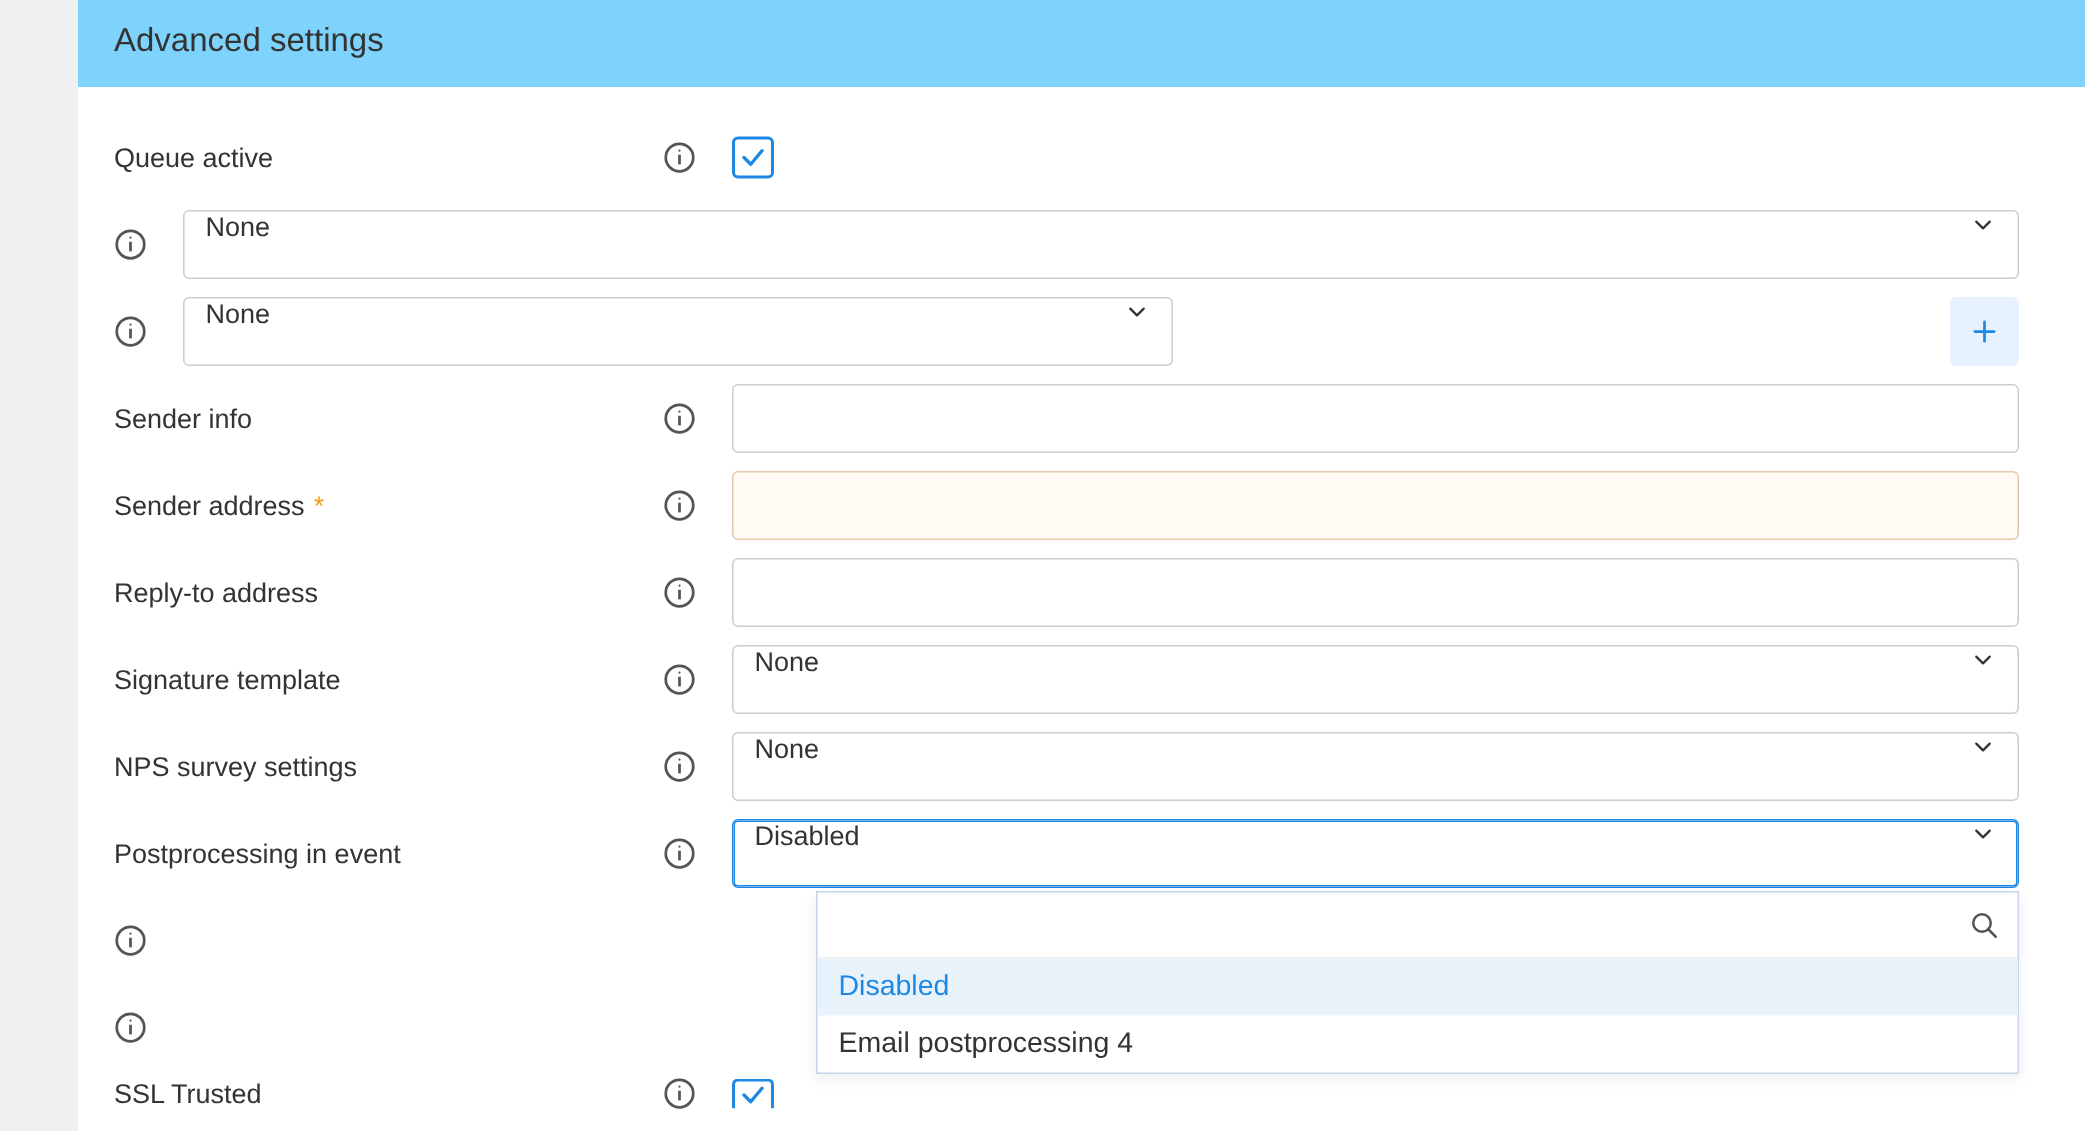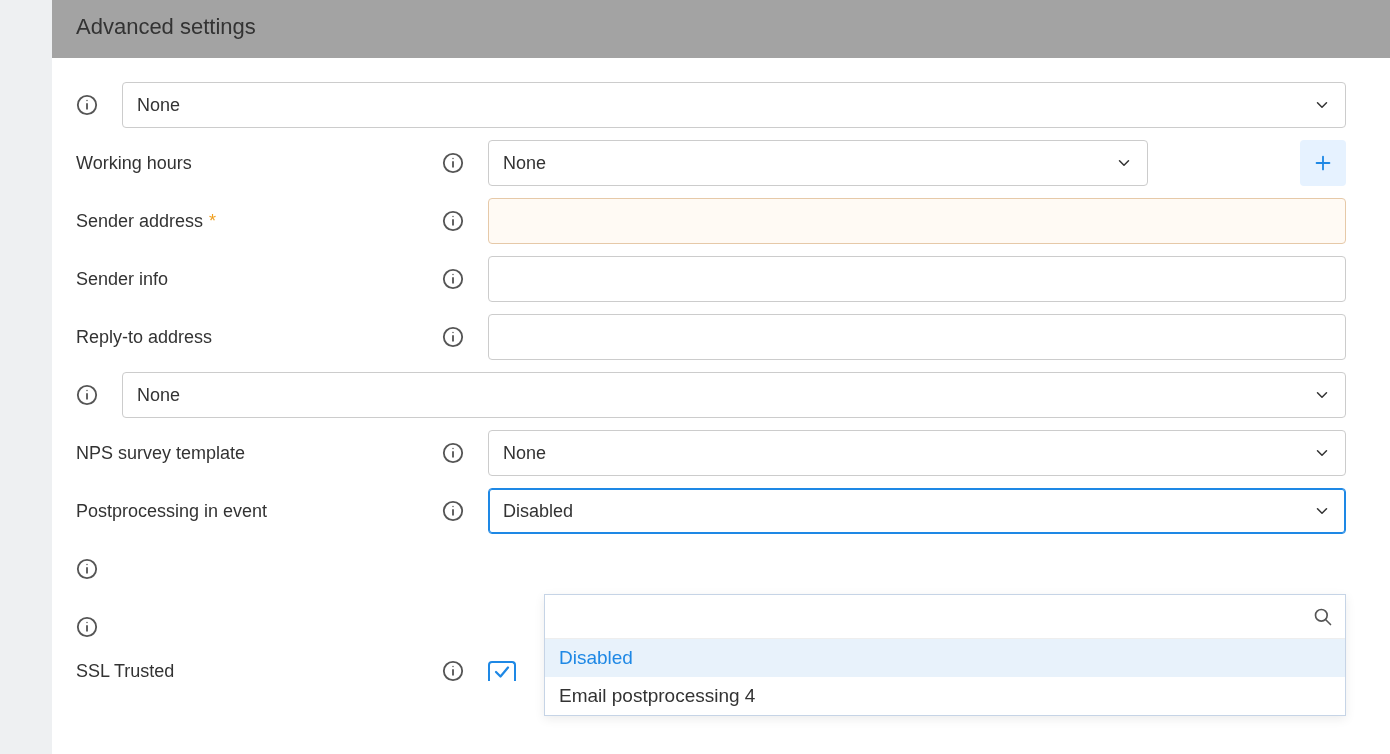--- a/index.html
+++ b/index.html
@@ -19,21 +19,21 @@
   }
   .panel {
     position: absolute;
     left: 52px;
     top: 0;
     right: 0;
     bottom: 0;
     background: #fff;
   }
   .panel-header {
-    background: #a3a3a3;
+    background: #7dd3fc;
     padding: 14px 24px 18px 24px;
     font-size: 22px;
     color: #333;
   }
   .form-rows {
     padding: 18px 0 0 0;
   }
   .row {
     display: flex;
     align-items: center;
@@ -71,21 +71,21 @@
     align-items: center;
     gap: 14px;
     padding-right: 20px;
   }
   .select-box, .text-input {
     height: 46px;
     border: 1px solid #ccc;
     border-radius: 4px;
     padding: 0 14px;
     display: flex;
-    align-items: center;
+    align-items: flex-start;
     justify-content: space-between;
     font-size: 18px;
     color: #333;
     background: #fff;
     width: 100%;
     cursor: pointer;
   }
   .text-input {
     cursor: text;
   }
@@ -176,20 +176,39 @@
 </style>
 </head>
 <body>
 
 <div class="page">
   <div class="panel">
     <div class="panel-header">Advanced settings</div>
 
     <div class="form-rows">
 
+      <div class="row">
+        <div class="label-col">Queue active</div>
+        <div class="info-col">
+          <span class="info-icon">
+            <svg width="22" height="22" viewBox="0 0 24 24" fill="none" stroke="#555" stroke-width="2">
+                <circle cx="12" cy="12" r="10"></circle>
+                <line x1="12" y1="10" x2="12" y2="17"></line>
+                <circle cx="12" cy="7" r="0.8" fill="#555" stroke="none"></circle>
+              </svg>
+          </span>
+        </div>
+        <div class="control-col">
+          <div class="checkbox">
+            <svg width="18" height="18" viewBox="0 0 24 24" fill="none" stroke="#1e88e5" stroke-width="3" stroke-linecap="round" stroke-linejoin="round">
+                <polyline points="4 12 10 18 20 6"></polyline>
+              </svg>
+          </div>
+        </div>
+      </div>
 
       <div class="row">
         <div class="info-col">
           <span class="info-icon">
             <svg width="22" height="22" viewBox="0 0 24 24" fill="none" stroke="#555" stroke-width="2">
                 <circle cx="12" cy="12" r="10"></circle>
                 <line x1="12" y1="10" x2="12" y2="17"></line>
                 <circle cx="12" cy="7" r="0.8" fill="#555" stroke="none"></circle>
               </svg>
           </span>
@@ -200,21 +219,20 @@
             <span class="chev">
               <svg width="18" height="18" viewBox="0 0 24 24" fill="none" stroke="#333" stroke-width="2" stroke-linecap="round" stroke-linejoin="round">
                   <polyline points="6 9 12 15 18 9"></polyline>
                 </svg>
             </span>
           </div>
         </div>
       </div>
 
       <div class="row">
-        <div class="label-col">Working hours</div>
         <div class="info-col">
           <span class="info-icon">
             <svg width="22" height="22" viewBox="0 0 24 24" fill="none" stroke="#555" stroke-width="2">
                 <circle cx="12" cy="12" r="10"></circle>
                 <line x1="12" y1="10" x2="12" y2="17"></line>
                 <circle cx="12" cy="7" r="0.8" fill="#555" stroke="none"></circle>
               </svg>
           </span>
         </div>
         <div class="control-col">
@@ -230,20 +248,38 @@
           <div class="add-btn">
             <svg width="22" height="22" viewBox="0 0 24 24" fill="none" stroke="#1e88e5" stroke-width="2" stroke-linecap="round">
                 <line x1="12" y1="5" x2="12" y2="19"></line>
                 <line x1="5" y1="12" x2="19" y2="12"></line>
               </svg>
           </div>
         </div>
       </div>
 
       <div class="row">
+        <div class="label-col">Sender info</div>
+        <div class="info-col">
+          <span class="info-icon">
+            <svg width="22" height="22" viewBox="0 0 24 24" fill="none" stroke="#555" stroke-width="2">
+                <circle cx="12" cy="12" r="10"></circle>
+                <line x1="12" y1="10" x2="12" y2="17"></line>
+                <circle cx="12" cy="7" r="0.8" fill="#555" stroke="none"></circle>
+              </svg>
+          </span>
+        </div>
+        <div class="control-col">
+          <div class="text-input">
+            <input type="text" value="" style="">
+          </div>
+        </div>
+      </div>
+
+      <div class="row">
         <div class="label-col">
           <span>Sender address</span>
           <span class="req">*</span>
         </div>
         <div class="info-col">
           <span class="info-icon">
             <svg width="22" height="22" viewBox="0 0 24 24" fill="none" stroke="#555" stroke-width="2">
                 <circle cx="12" cy="12" r="10"></circle>
                 <line x1="12" y1="10" x2="12" y2="17"></line>
                 <circle cx="12" cy="7" r="0.8" fill="#555" stroke="none"></circle>
@@ -251,56 +287,39 @@
           </span>
         </div>
         <div class="control-col">
           <div class="text-input err-input">
             <input type="text" value="" style="">
           </div>
         </div>
       </div>
 
       <div class="row">
-        <div class="label-col">Sender info</div>
+        <div class="label-col">Reply-to address</div>
         <div class="info-col">
           <span class="info-icon">
             <svg width="22" height="22" viewBox="0 0 24 24" fill="none" stroke="#555" stroke-width="2">
                 <circle cx="12" cy="12" r="10"></circle>
                 <line x1="12" y1="10" x2="12" y2="17"></line>
                 <circle cx="12" cy="7" r="0.8" fill="#555" stroke="none"></circle>
               </svg>
           </span>
         </div>
         <div class="control-col">
           <div class="text-input">
             <input type="text" value="" style="">
           </div>
         </div>
       </div>
 
       <div class="row">
-        <div class="label-col">Reply-to address</div>
-        <div class="info-col">
-          <span class="info-icon">
-            <svg width="22" height="22" viewBox="0 0 24 24" fill="none" stroke="#555" stroke-width="2">
-                <circle cx="12" cy="12" r="10"></circle>
-                <line x1="12" y1="10" x2="12" y2="17"></line>
-                <circle cx="12" cy="7" r="0.8" fill="#555" stroke="none"></circle>
-              </svg>
-          </span>
-        </div>
-        <div class="control-col">
-          <div class="text-input">
-            <input type="text" value="" style="">
-          </div>
-        </div>
-      </div>
-
-      <div class="row">
+        <div class="label-col">Signature template</div>
         <div class="info-col">
           <span class="info-icon">
             <svg width="22" height="22" viewBox="0 0 24 24" fill="none" stroke="#555" stroke-width="2">
                 <circle cx="12" cy="12" r="10"></circle>
                 <line x1="12" y1="10" x2="12" y2="17"></line>
                 <circle cx="12" cy="7" r="0.8" fill="#555" stroke="none"></circle>
               </svg>
           </span>
         </div>
         <div class="control-col">
@@ -309,21 +328,21 @@
             <span class="chev">
               <svg width="18" height="18" viewBox="0 0 24 24" fill="none" stroke="#333" stroke-width="2" stroke-linecap="round" stroke-linejoin="round">
                   <polyline points="6 9 12 15 18 9"></polyline>
                 </svg>
             </span>
           </div>
         </div>
       </div>
 
       <div class="row">
-        <div class="label-col">NPS survey template</div>
+        <div class="label-col">NPS survey settings</div>
         <div class="info-col">
           <span class="info-icon">
             <svg width="22" height="22" viewBox="0 0 24 24" fill="none" stroke="#555" stroke-width="2">
                 <circle cx="12" cy="12" r="10"></circle>
                 <line x1="12" y1="10" x2="12" y2="17"></line>
                 <circle cx="12" cy="7" r="0.8" fill="#555" stroke="none"></circle>
               </svg>
           </span>
         </div>
         <div class="control-col">

